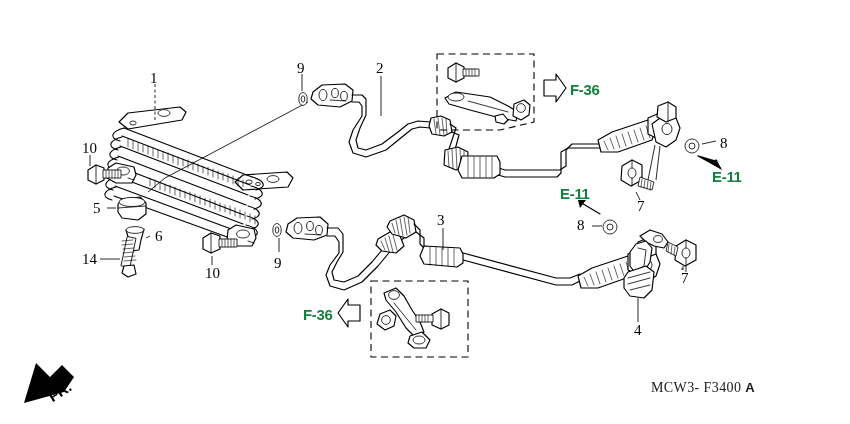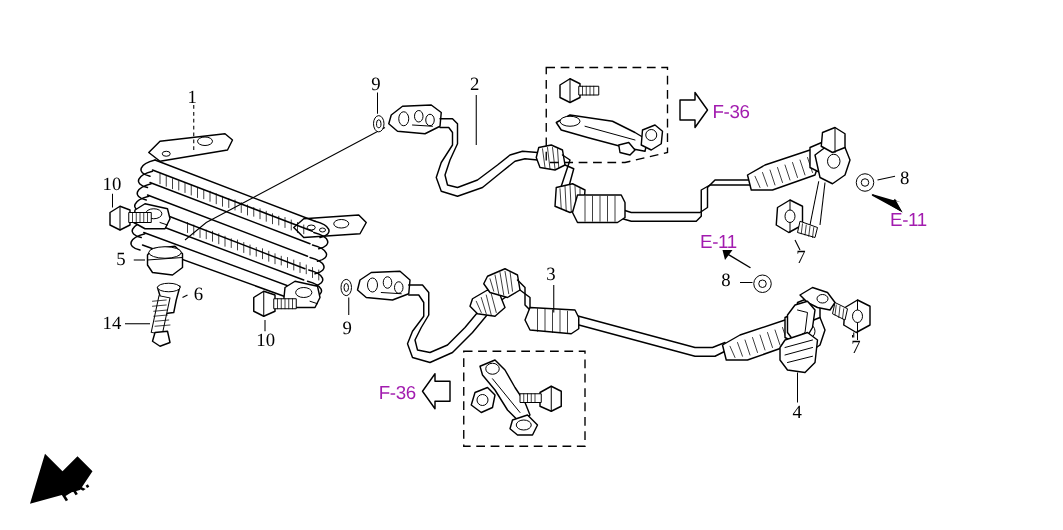--- a/index.html
+++ b/index.html
@@ -19,23 +19,23 @@
   #diagram {
     position: absolute;
     left: 0;
     top: 0;
     width: 850px;
     height: 424px;
   }
   .callout-text {
     position: absolute;
     font-family: "Liberation Sans", sans-serif;
-    font-weight: normal;
+    font-weight: bold;
     font-size: 15px;
-    color: #a21caf;
+    color: #15803d;
     white-space: nowrap;
     letter-spacing: -0.3px;
   }
   .num-label {
     position: absolute;
     font-family: "Liberation Serif", serif;
     font-size: 15px;
     color: #000000;
     white-space: nowrap;
   }
@@ -453,14 +453,19 @@
   <div class="num-label" style="left:205px; top:265px;">10</div>
   <div class="num-label" style="left:82px;  top:251px;">14</div>
 
   <div class="callout-text" style="left:570px; top:81px;">F-36</div>
   <div class="callout-text" style="left:303px; top:306px;">F-36</div>
   <div class="callout-text" style="left:712px; top:168px;">E-11</div>
   <div class="callout-text" style="left:560px; top:185px;">E-11</div>
 
   <div class="fr-text" style="left:54px; top:388px;">FR.</div>
 
+  <div class="partnum" style="left:651px; top:380px;">
+    <span>MCW3-</span>
+    <span>F3400</span>
+    <b>A</b>
+  </div>
 
 </div>
 
 </body></html>

